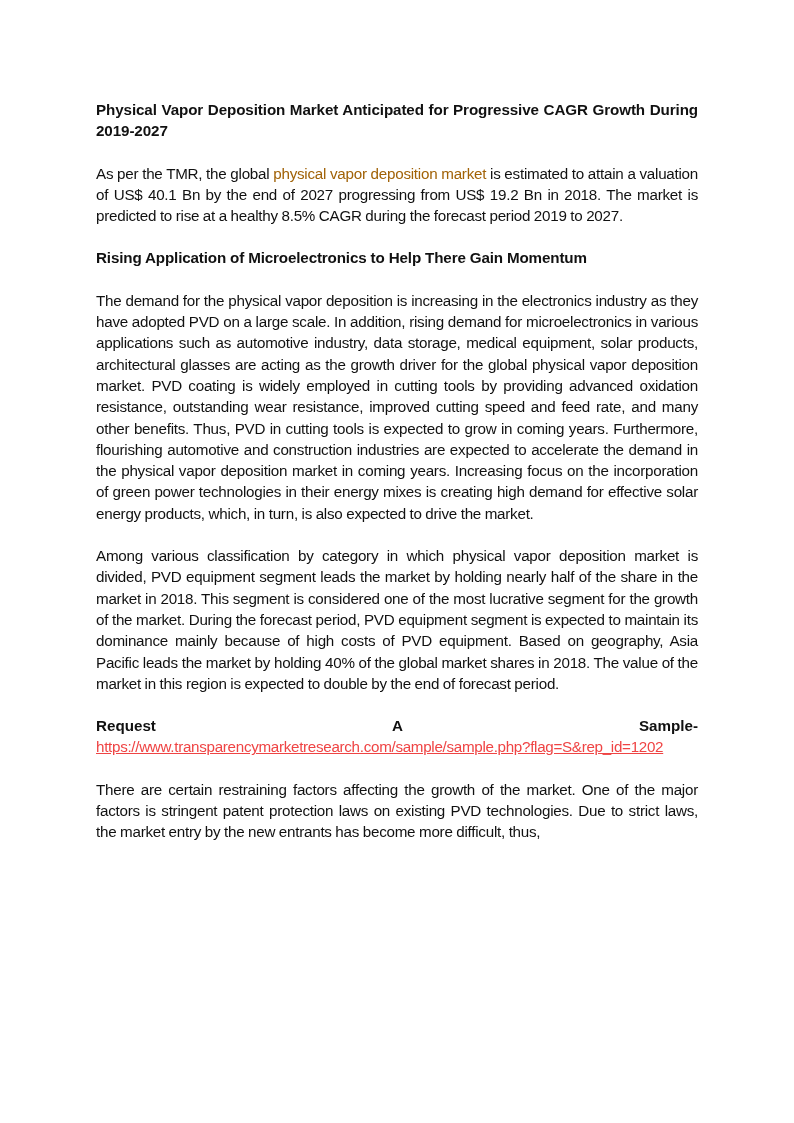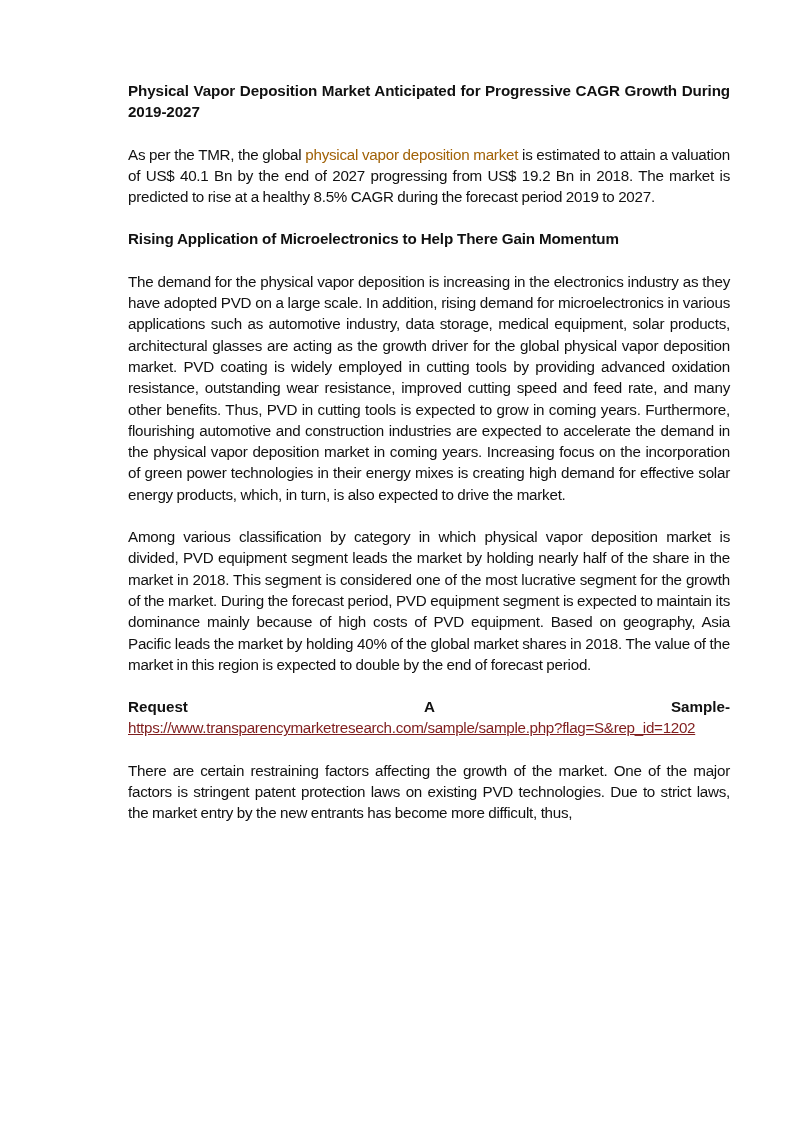--- a/index.html
+++ b/index.html
@@ -8,41 +8,40 @@
       font-family: "Liberation Sans", "DejaVu Sans", sans-serif;
       color: #111111;
     }
     .page {
       position: relative;
       width: 794px; height: 1123px;
       background: #ffffff;
     }
     .content {
       position: absolute;
-      left: 96px; top: 80px;
+      left: 96px; top: 99px;
       width: 602px;
-      margin-left: 32px;
     }
     .content p, .content h1, .content h2 {
       margin: 0;
       font-size: 15.2px;
       line-height: 21.3px;
       text-align: justify;
     }
     h1.title { font-weight: bold; margin-bottom: 21px; letter-spacing: -0.1px; }
     h2.heading { font-weight: bold; margin-bottom: 21px; text-align: left !important; letter-spacing: -0.15px; }
     p.para { margin-bottom: 21px; letter-spacing: -0.25px; word-spacing: -0.3px; }
     b { font-weight: normal; }
     .inline-link { color: #a16207; text-decoration: none; }
     .request-line {
       display: flex; justify-content: space-between;
       font-weight: bold; font-size: 15.2px; line-height: 21.3px;
     }
     .url-link {
-      color: #7f1d1d; text-decoration: underline;
+      color: #ef4444; text-decoration: underline;
       font-size: 15.2px; line-height: 21.3px;
       word-break: break-all; letter-spacing: -0.3px;
       display: block;
     }
     .request-block { margin-bottom: 21px; }
   </style>
 </head>
 <body>
 
 <div class="page">

